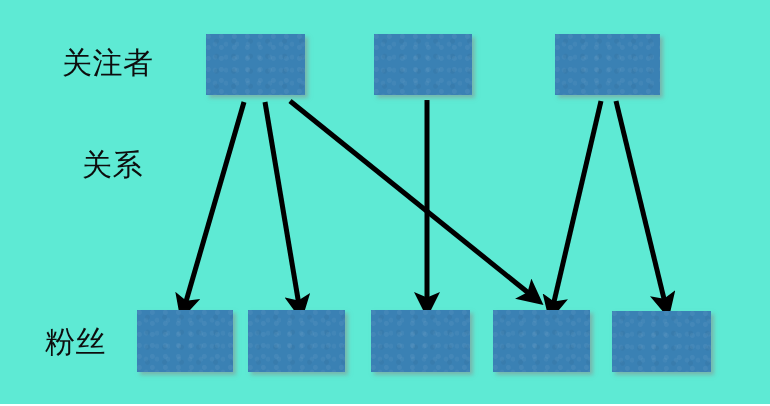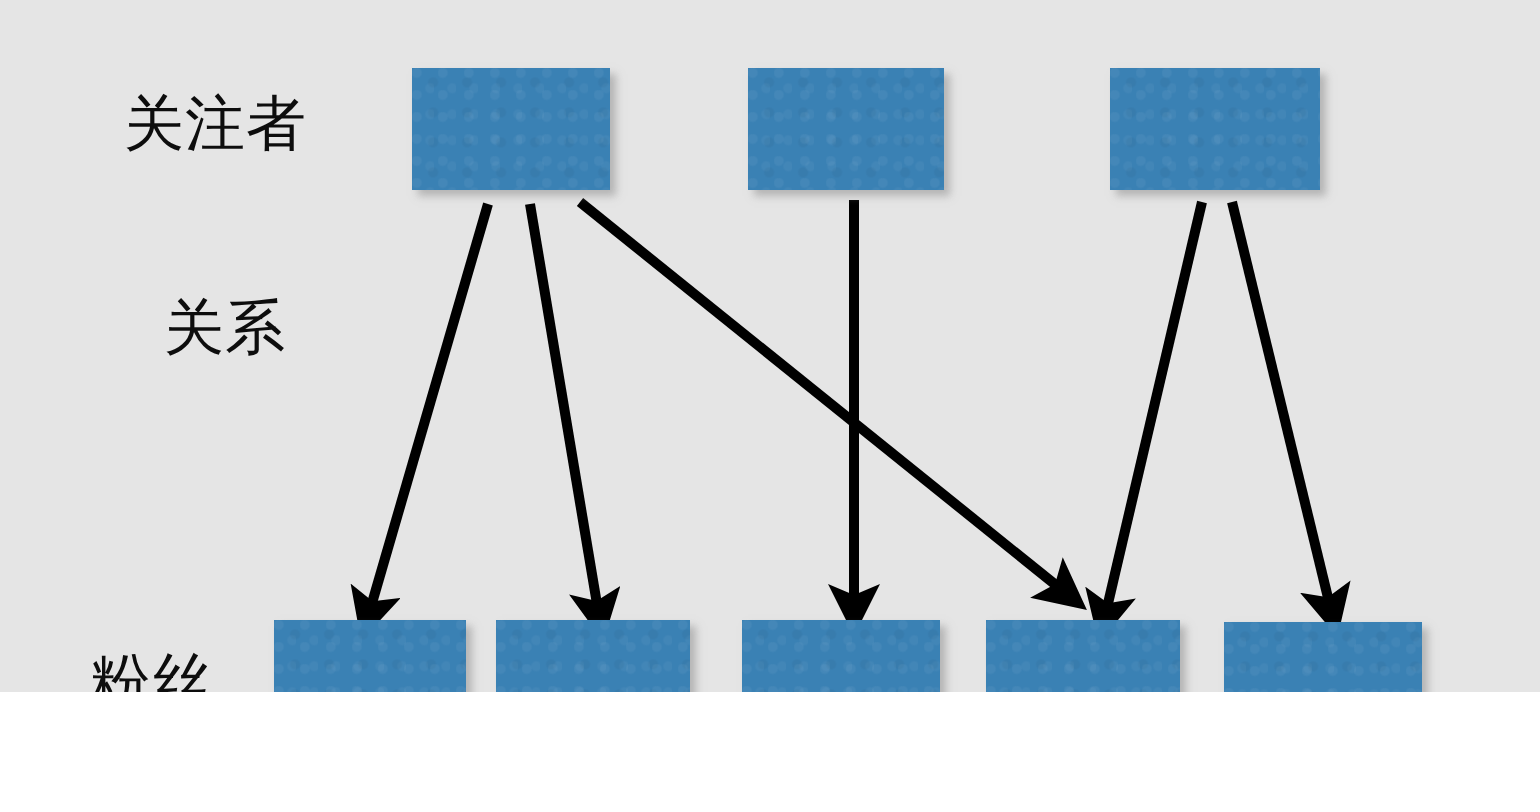--- a/index.html
+++ b/index.html
@@ -6,22 +6,22 @@
     margin: 0;
     padding: 0;
     background: #ffffff;
   }
   body {
     font-family: "DejaVu Sans", "Liberation Sans", sans-serif;
   }
   #canvas {
     position: relative;
     width: 770px;
-    height: 346px;
-    background: #e5e5e5;
+    height: 404px;
+    background: #5eead4;
     overflow: hidden;
   }
   .node {
     position: absolute;
     background-color: #3a81b4;
     box-shadow: 3px 3px 4px rgba(140,140,140,0.55);
     box-sizing: border-box;
   }
   .node::after {
     content: "";

